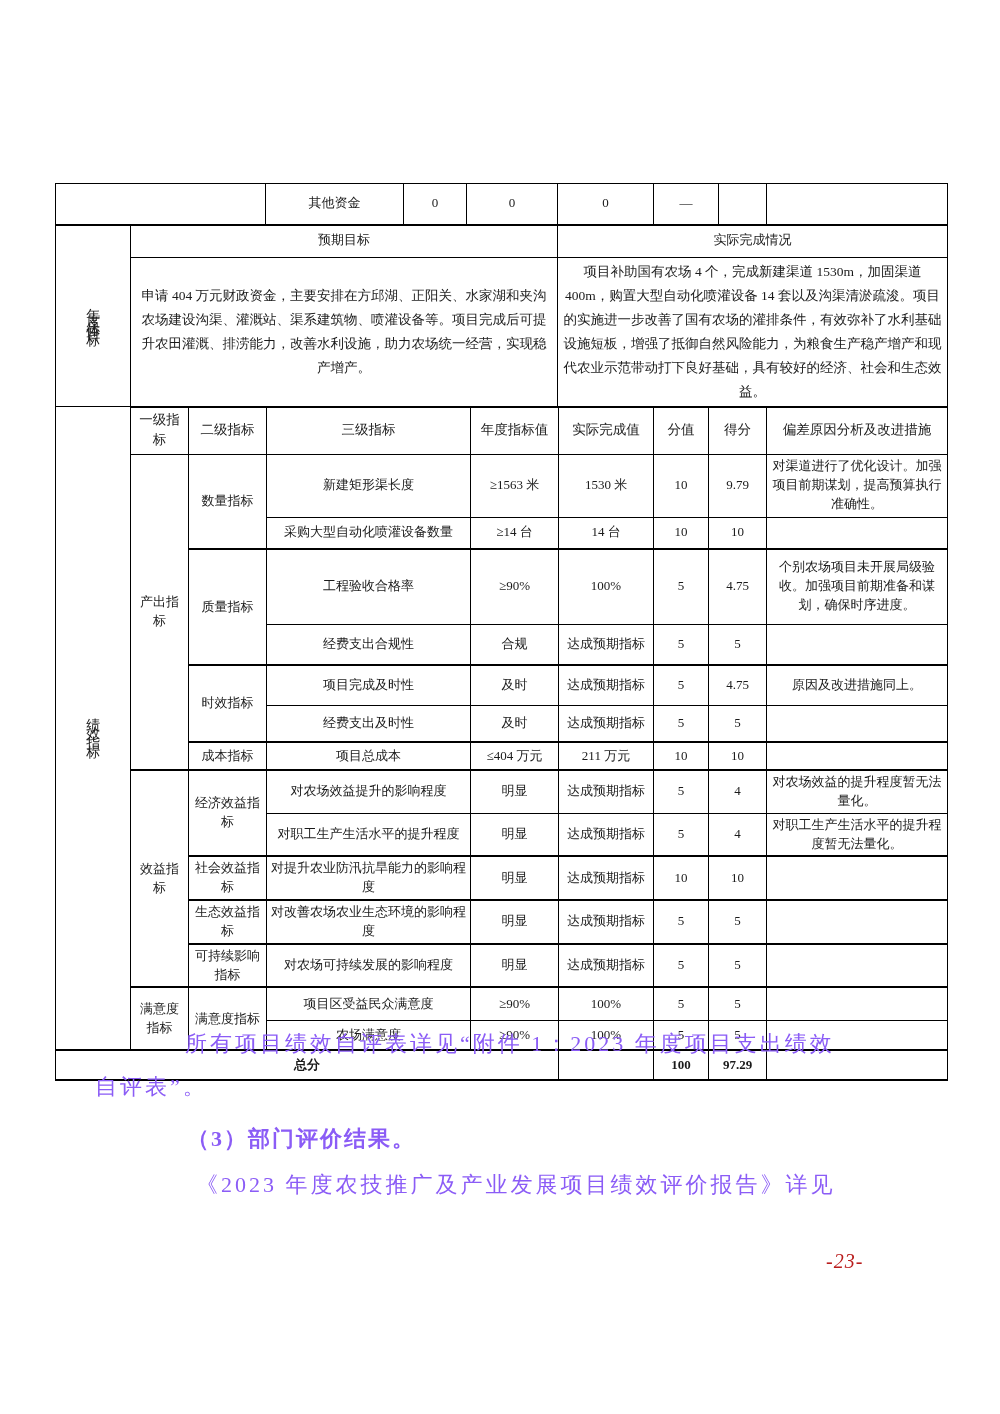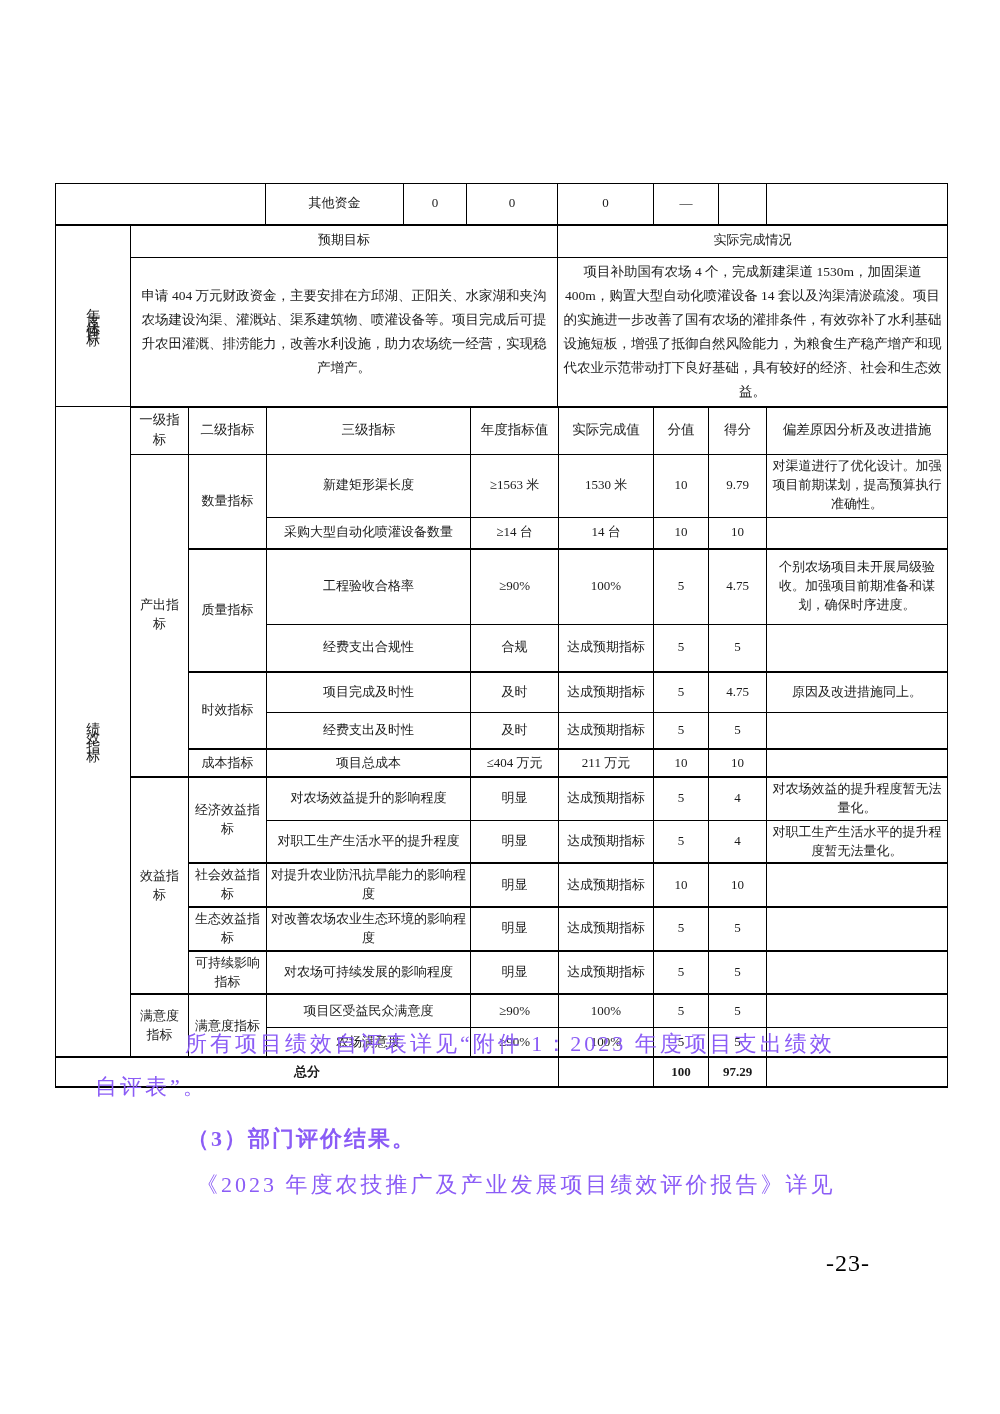--- a/index.html
+++ b/index.html
@@ -58,23 +58,24 @@
   .bodyline {
     position: absolute;
     font-size: 22px;
     letter-spacing: 3px;
     white-space: nowrap;
     color: #8b5cf6;
   }
   .bodyline.heading { font-weight: bold; letter-spacing: 2px; }
   .pagenum {
     position: absolute;
-    font-size: 24px;
+    font-size: 20px;
     letter-spacing: 1px;
-    color: #000000;
+    color: #b91c1c;
+    font-style: italic;
   }
 </style>
 </head>
 <body>
 
 <div class="page">
 
   <div class="stack">
 
     <table class="t1">
@@ -170,21 +171,21 @@
       </tr>
       <tr class="thick-t" style="height:75px">
         <td rowspan="2">质量指标</td>
         <td class="left">工程验收合格率</td>
         <td>≥90%</td>
         <td>100%</td>
         <td>5</td>
         <td>4.75</td>
         <td class="left">个别农场项目未开展局级验收。加强项目前期准备和谋划，确保时序进度。</td>
       </tr>
-      <tr style="height:48px">
+      <tr style="height:41px">
         <td class="left">经费支出合规性</td>
         <td>合规</td>
         <td>达成预期指标</td>
         <td>5</td>
         <td>5</td>
         <td class="left"></td>
       </tr>
       <tr class="thick-t" style="height:40px">
         <td rowspan="2">时效指标</td>
         <td class="left">项目完成及时性</td>

